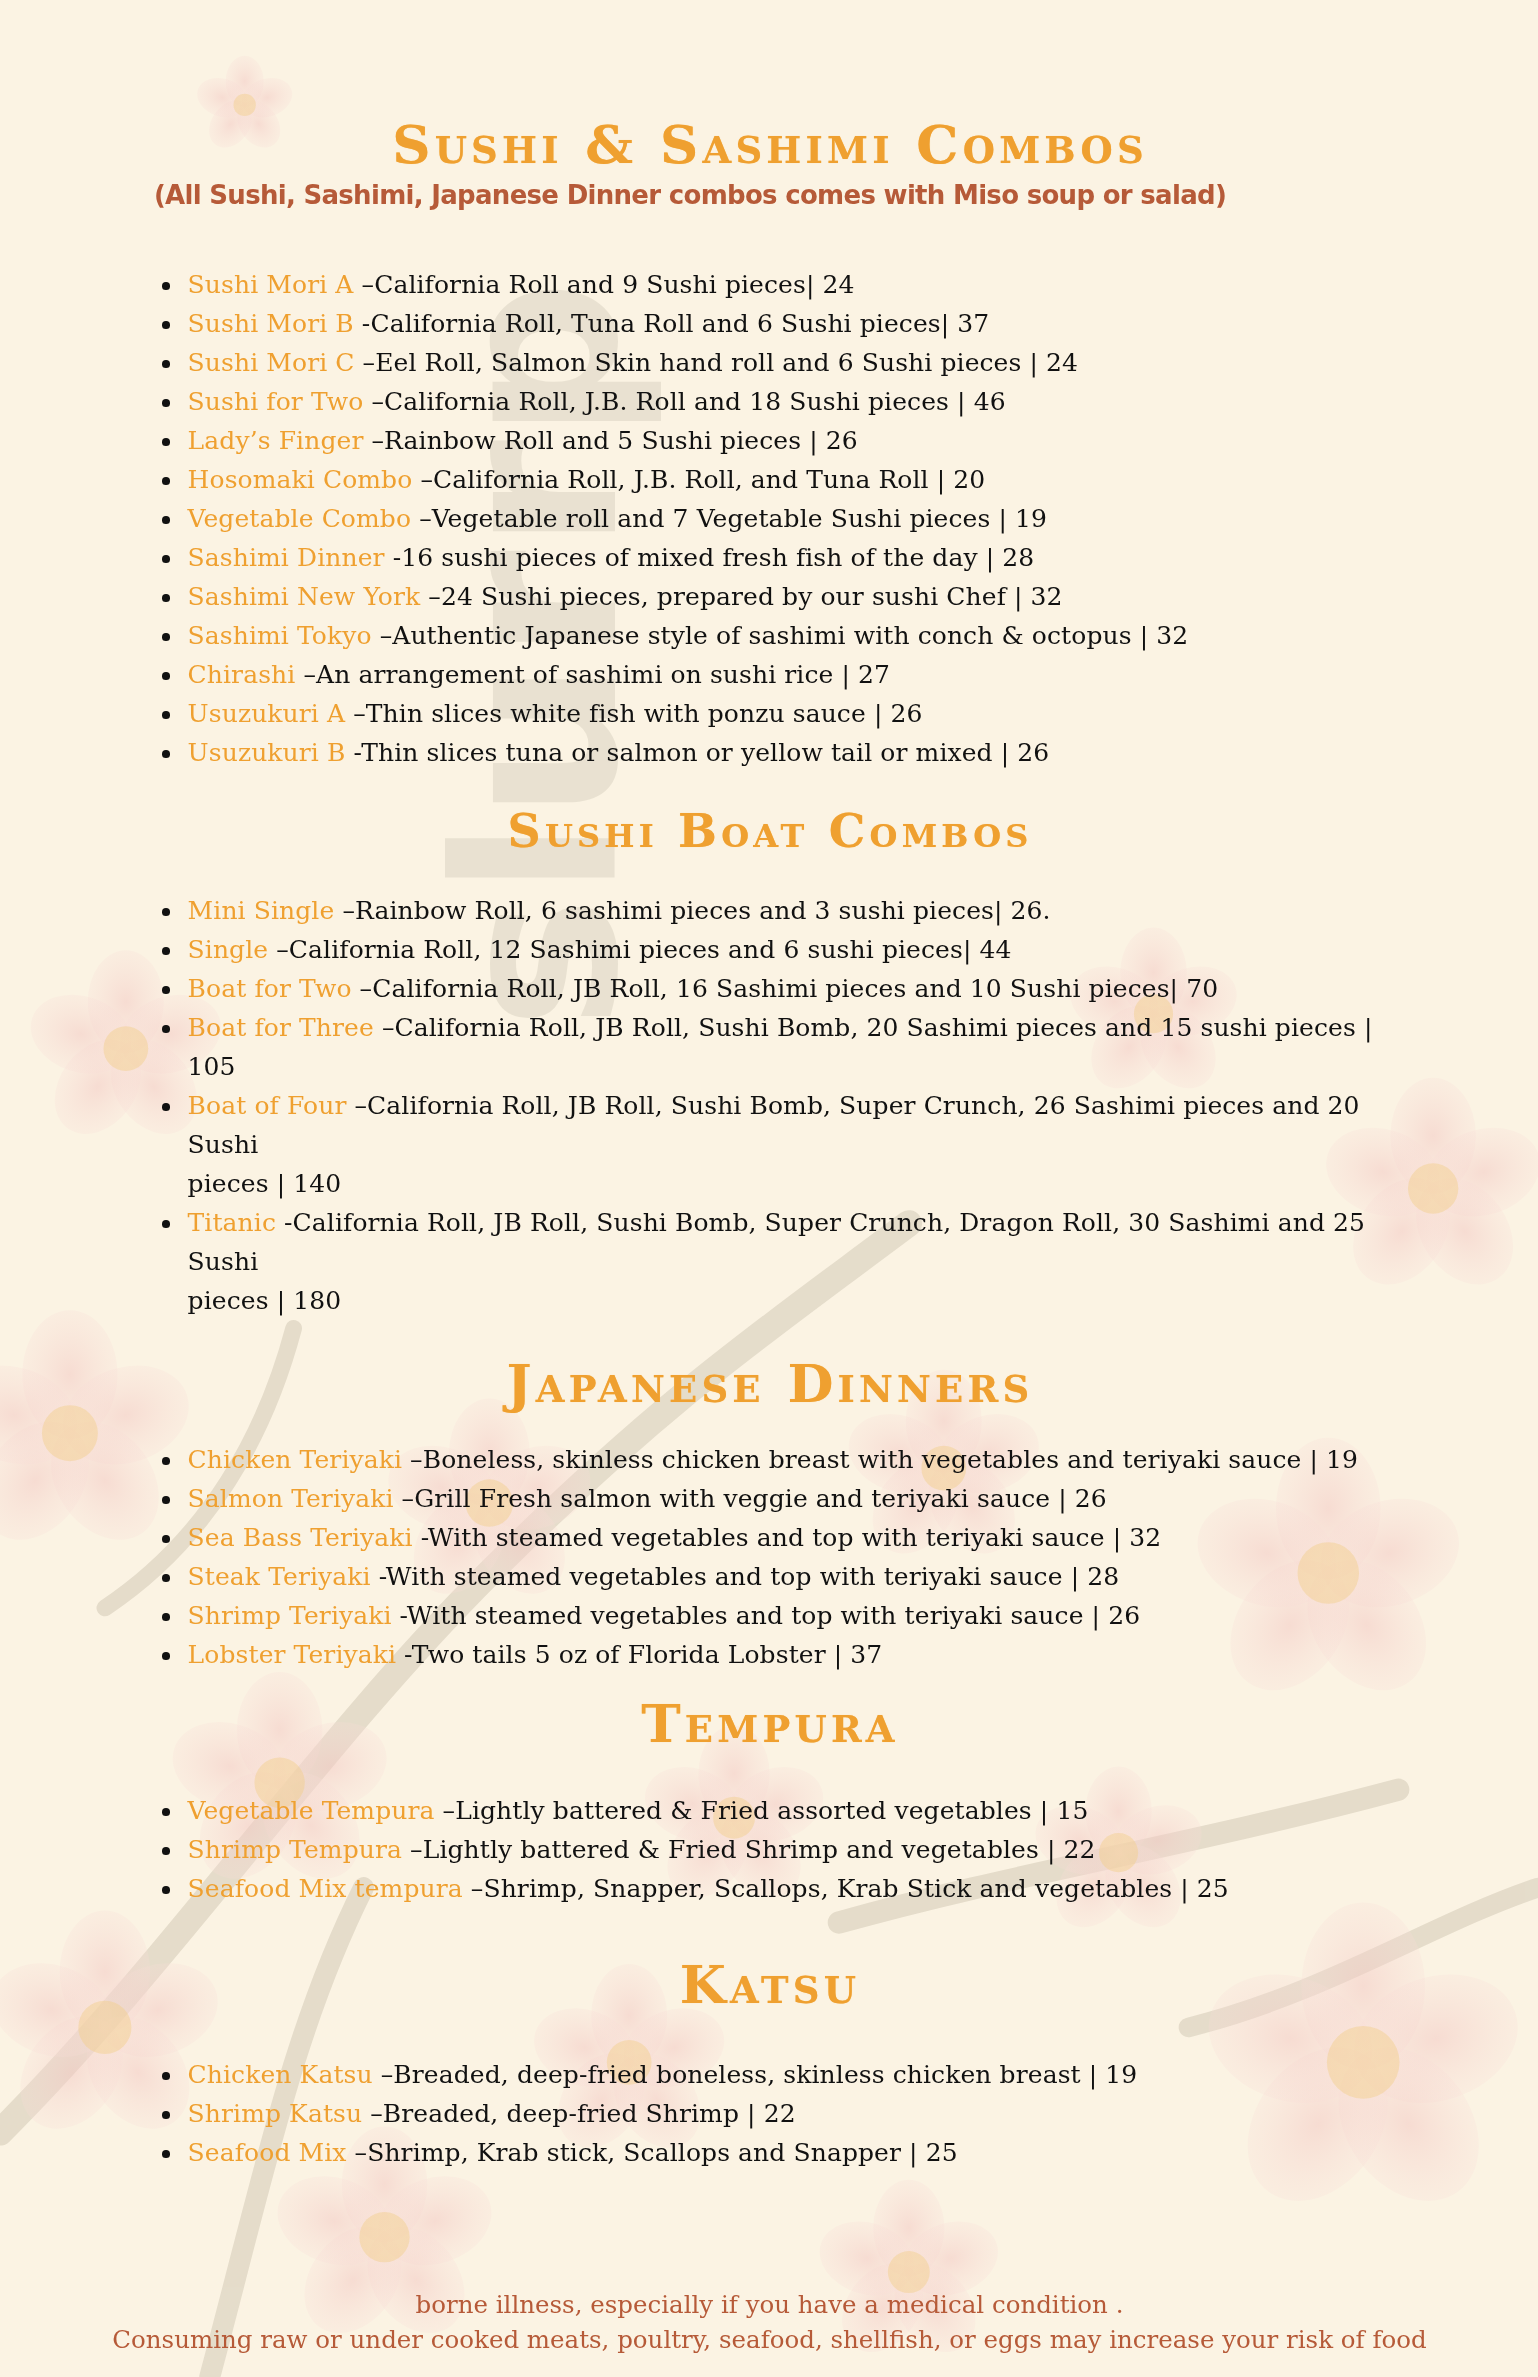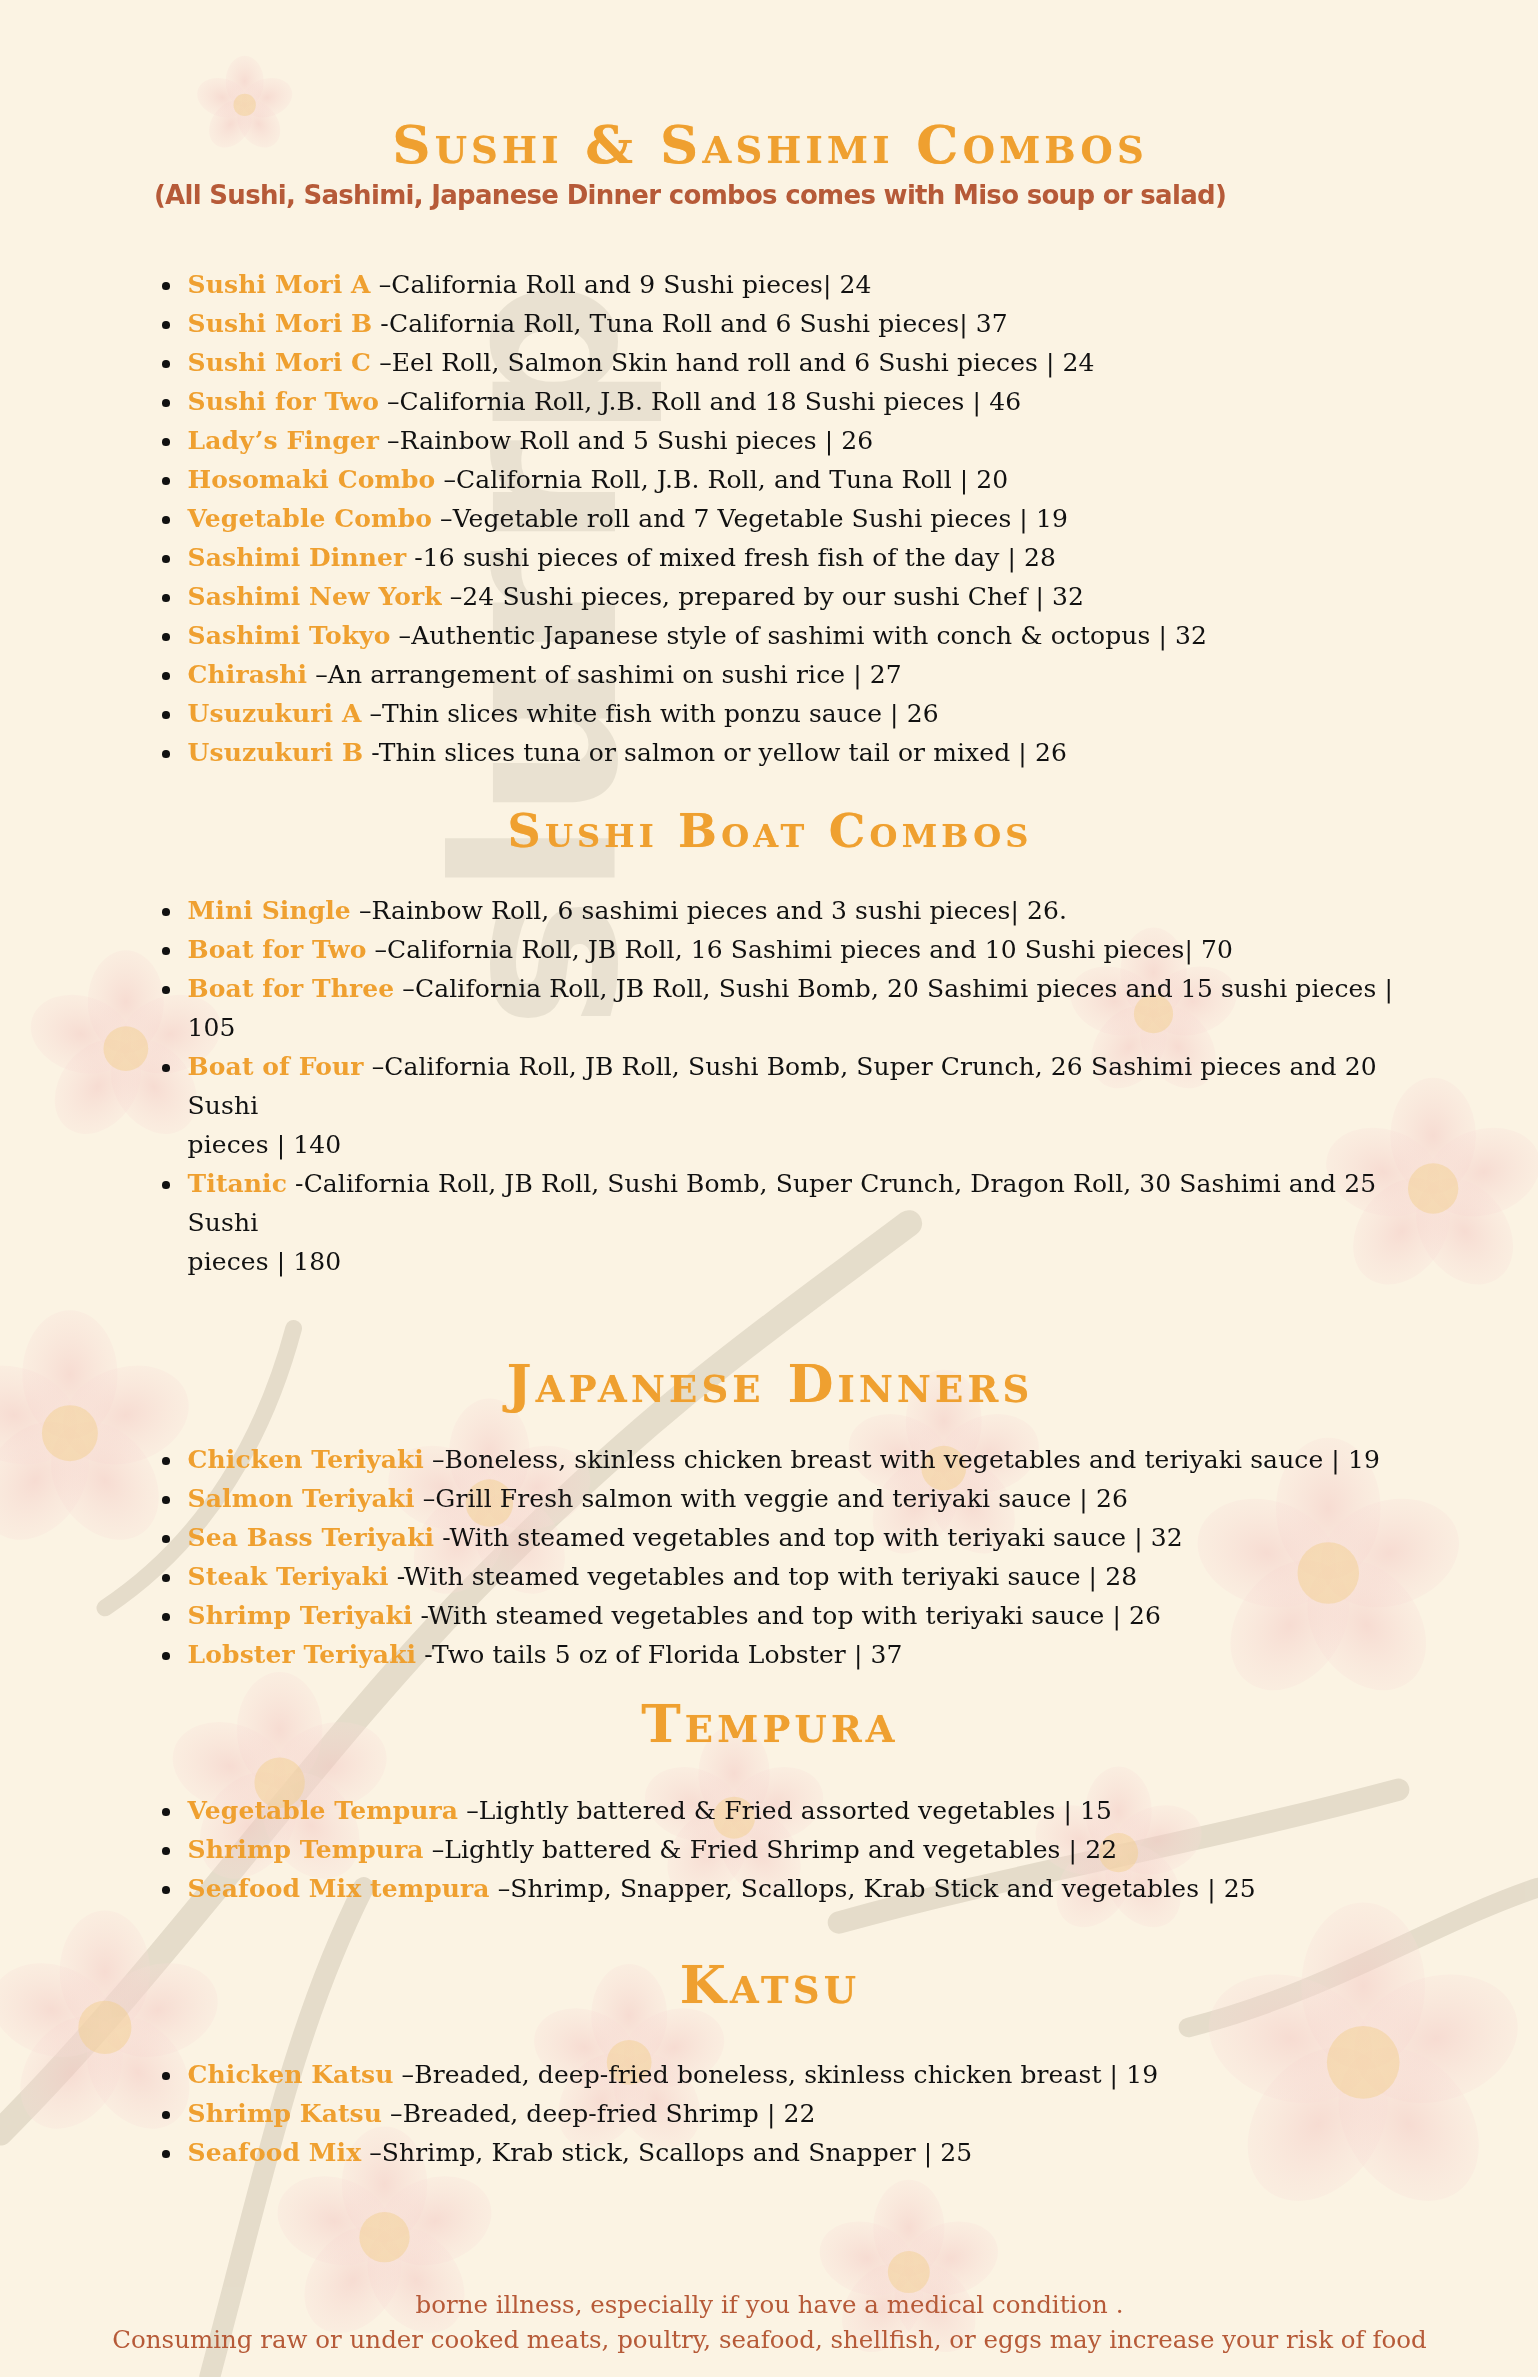--- a/index.html
+++ b/index.html
@@ -36,21 +36,21 @@
   }
   ul.menu li {
     position: relative; padding-left: 26.6px;
     font-size: 25px; line-height: 39px; color: #111;
     letter-spacing: 0.1px;
   }
   ul.menu li::before {
     content: ""; position: absolute; left: 1.4px; top: 17px;
     width: 7.7px; height: 7.7px; border-radius: 50%; background: #111;
   }
-  .name { color: #EFA030; font-weight: bold; }
+  .name { color: #EFA030; font-weight: normal; }
   .desc { color: #111; }
 
   .l1 { top: 265px; }
   .l2 { top: 891px; }
   .l3 { top: 1440px; }
   .l4 { top: 1791px; }
   .l5 { top: 2055px; }
 
   .footer {
     position: absolute; left: 105px; width: 1329px; top: 2287px; text-align: center;
@@ -124,20 +124,21 @@
     <li><span class="name">Sashimi New York</span><span class="desc"> –24 Sushi pieces, prepared by our sushi Chef | 32</span></li>
     <li><span class="name">Sashimi Tokyo</span><span class="desc"> –Authentic Japanese style of sashimi with conch &amp; octopus | 32</span></li>
     <li><span class="name">Chirashi</span><span class="desc"> –An arrangement of sashimi on sushi rice | 27</span></li>
     <li><span class="name">Usuzukuri A</span><span class="desc"> –Thin slices white fish with ponzu sauce | 26</span></li>
     <li><span class="name">Usuzukuri B</span><span class="desc"> -Thin slices tuna or salmon or yellow tail or mixed | 26</span></li>
   </ul>
 
   <h2 class="section-title t2">Sushi Boat Combos</h2>
   <ul class="menu l2">
     <li><span class="name">Mini Single</span><span class="desc"> –Rainbow Roll, 6 sashimi pieces and 3 sushi pieces| 26.</span></li>
+    <li><span class="name">Single</span><span class="desc"> –California Roll, 12 Sashimi pieces and 6 sushi pieces| 44</span></li>
     <li><span class="name">Boat for Two</span><span class="desc"> –California Roll, JB Roll, 16 Sashimi pieces and 10 Sushi pieces| 70</span></li>
     <li><span class="name">Boat for Three</span><span class="desc"> –California Roll, JB Roll, Sushi Bomb, 20 Sashimi pieces and 15 sushi pieces |</span><br><span class="desc">105</span></li>
     <li><span class="name">Boat of Four</span><span class="desc"> –California Roll, JB Roll, Sushi Bomb, Super Crunch, 26 Sashimi pieces and 20</span><br><span class="desc">Sushi</span><br><span class="desc">pieces | 140</span></li>
     <li><span class="name">Titanic</span><span class="desc"> -California Roll, JB Roll, Sushi Bomb, Super Crunch, Dragon Roll, 30 Sashimi and 25</span><br><span class="desc">Sushi</span><br><span class="desc">pieces | 180</span></li>
   </ul>
 
   <h2 class="section-title t3">Japanese Dinners</h2>
   <ul class="menu l3">
     <li><span class="name">Chicken Teriyaki</span><span class="desc"> –Boneless, skinless chicken breast with vegetables and teriyaki sauce | 19</span></li>
     <li><span class="name">Salmon Teriyaki</span><span class="desc"> –Grill Fresh salmon with veggie and teriyaki sauce | 26</span></li>

